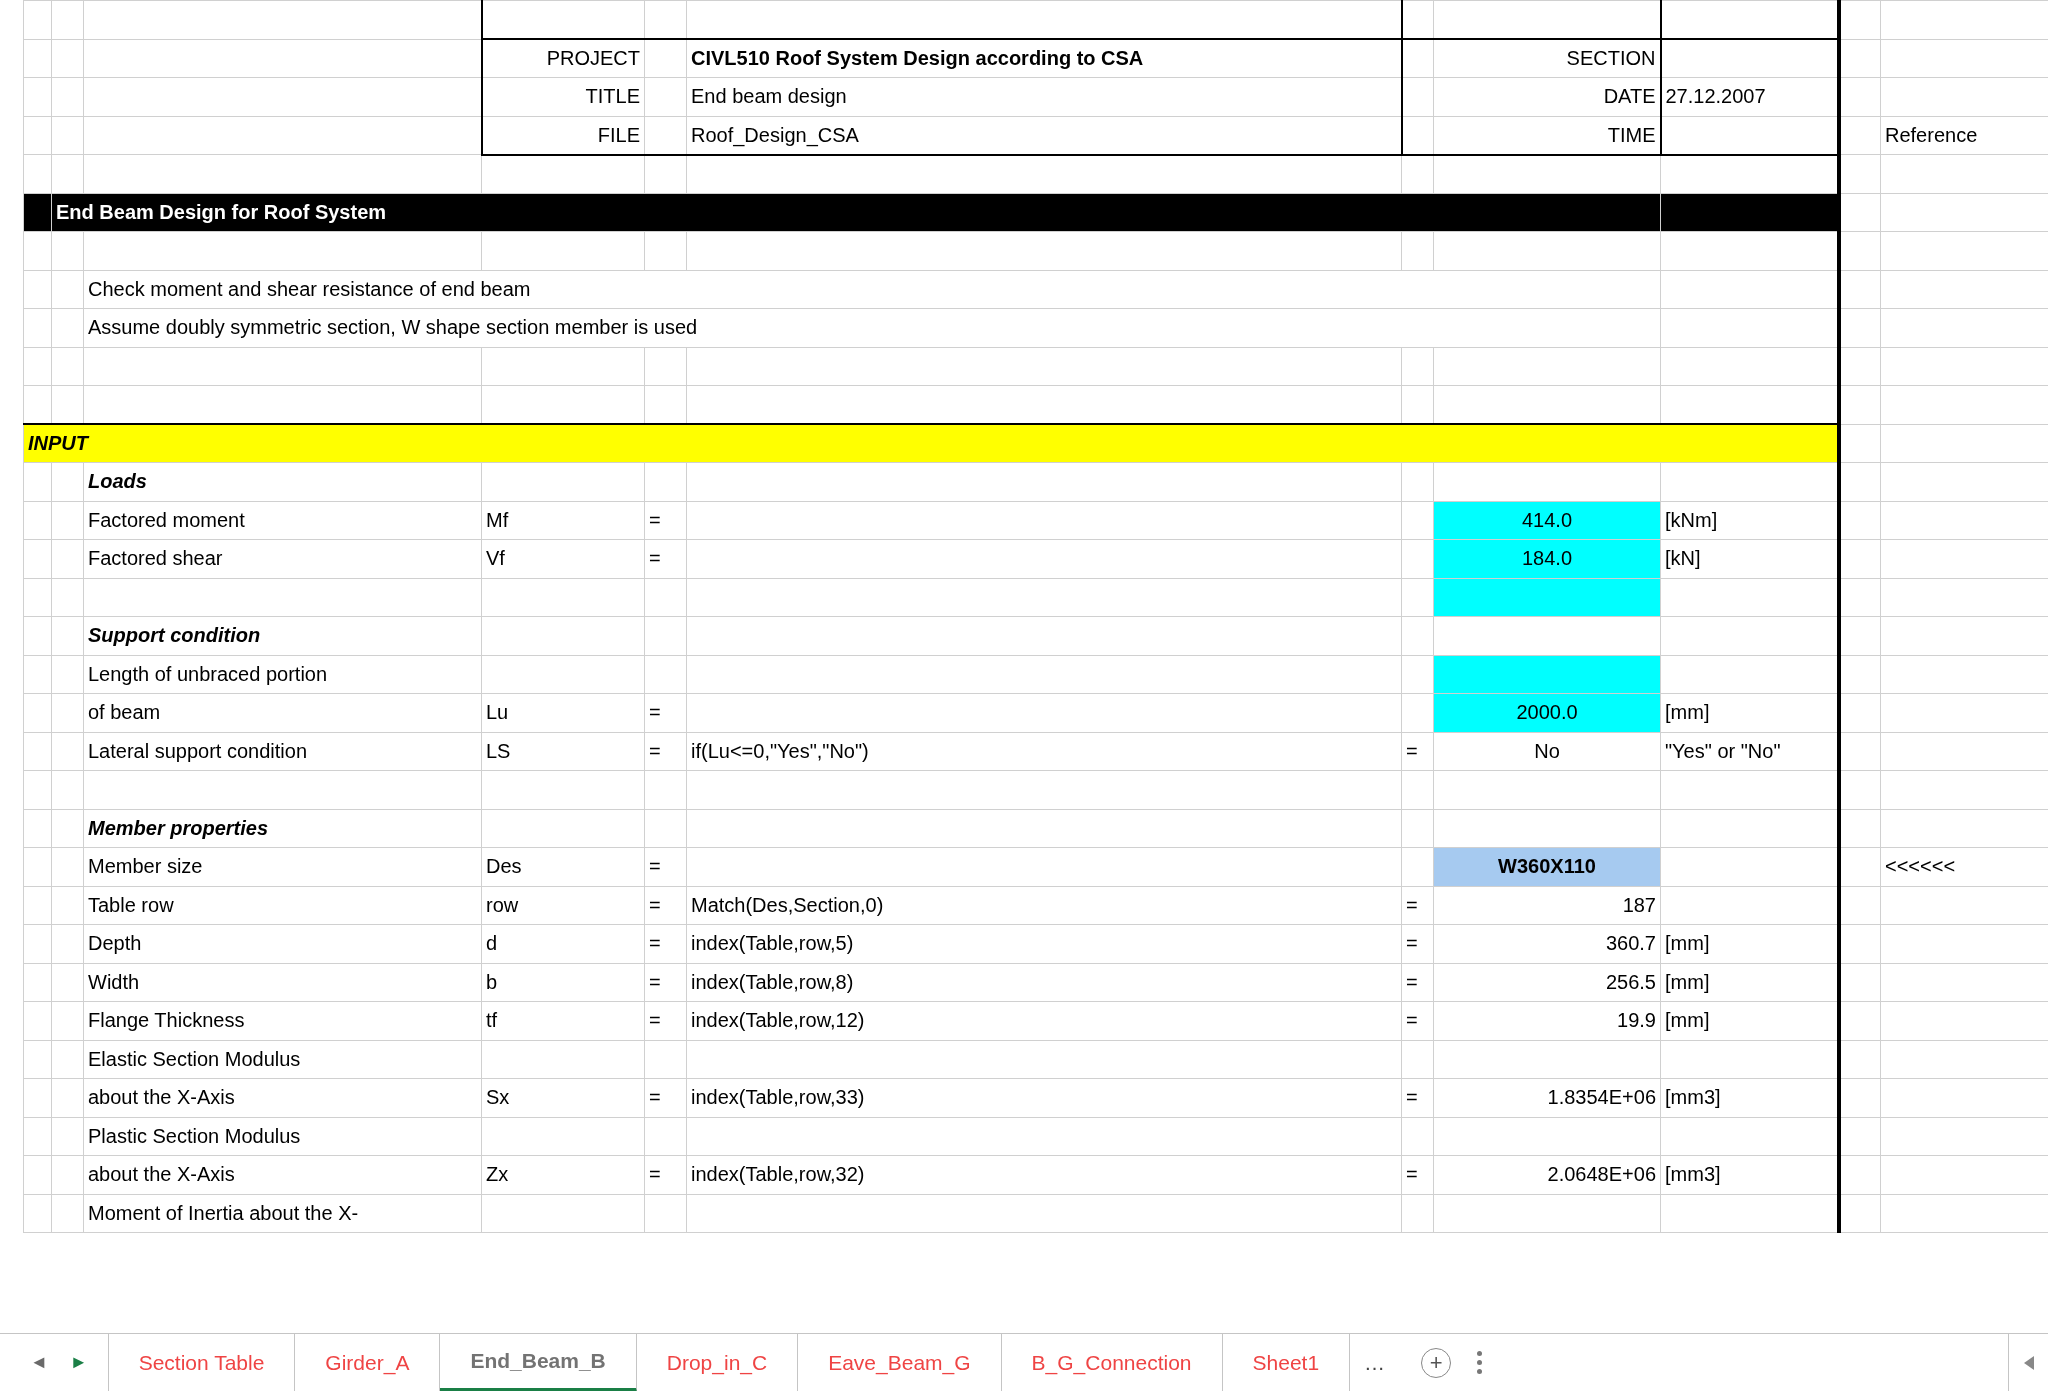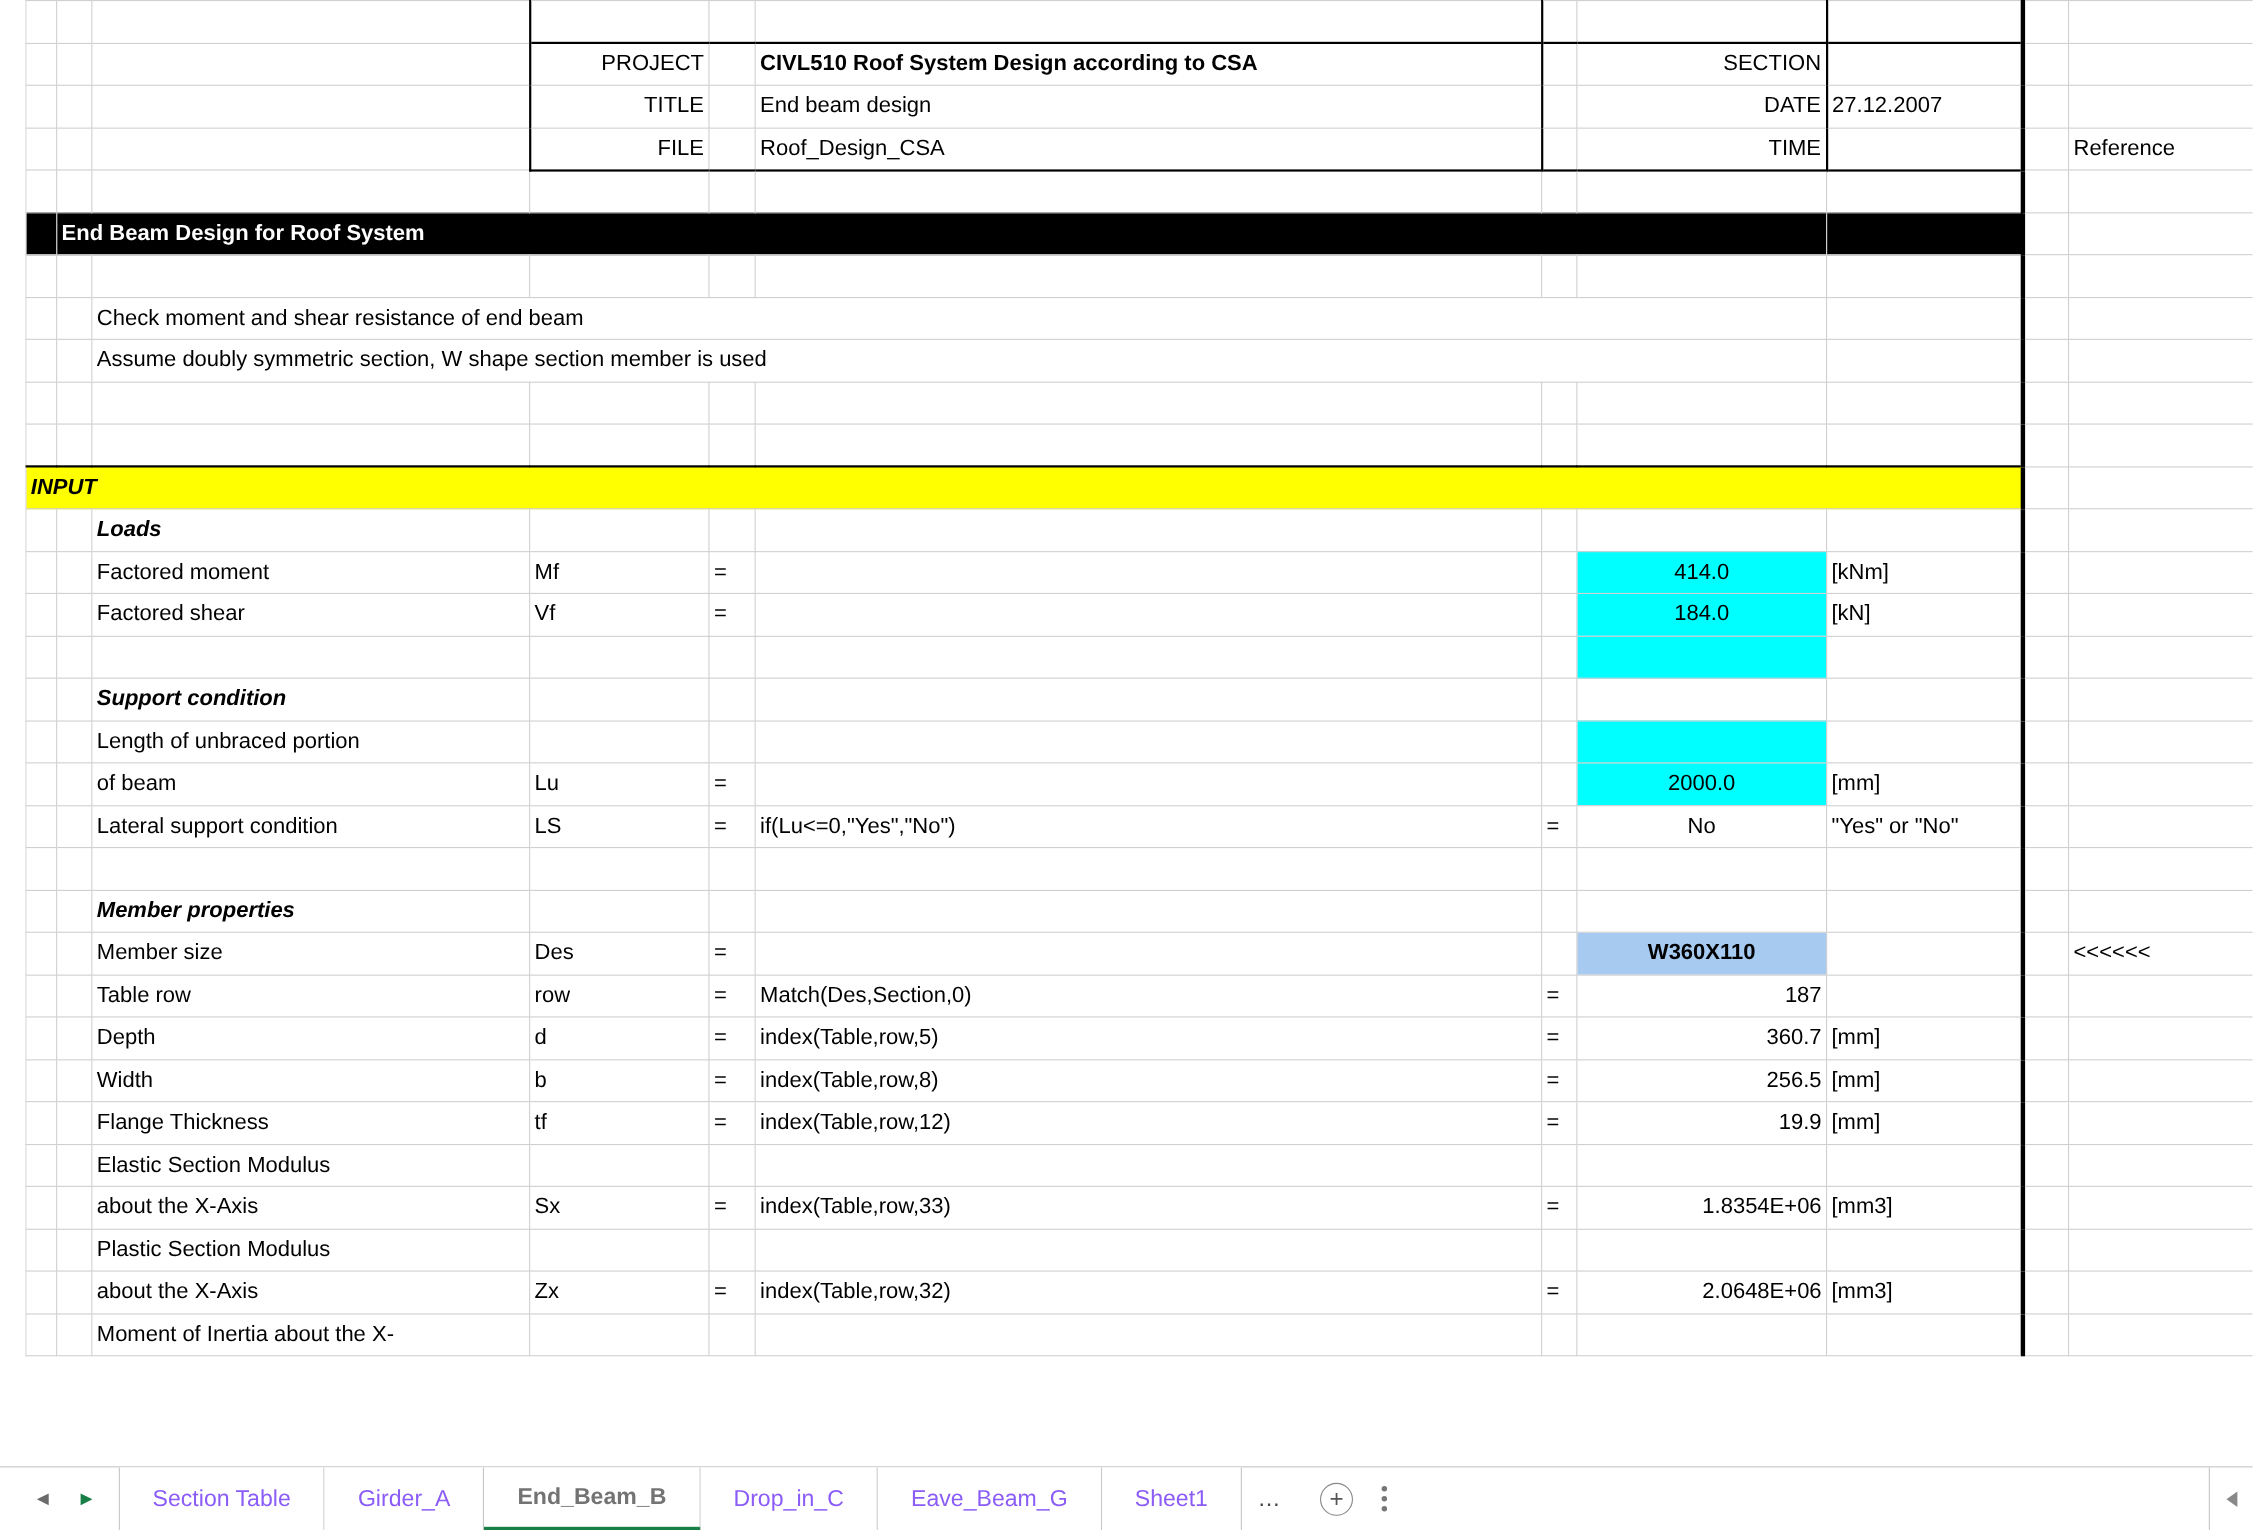--- a/index.html
+++ b/index.html
@@ -94,21 +94,21 @@
   .tabs {
     display: flex;
     align-items: stretch;
     height: 100%;
   }
   .tab {
     padding: 0 30px;
     display: flex;
     align-items: center;
     border-right: 1px solid #c5c5c5;
-    color: #8b5cf6;
+    color: #ef4444;
     cursor: pointer;
     background: #fff;
   }
   .tab.first { border-left: 1px solid #c5c5c5; }
   .tab.active {
     background: #fff;
     color: #737373;
     font-weight: bold;
     border-bottom: 4px solid #1a7f46;
     margin-bottom: -1px;
@@ -605,20 +605,21 @@
   <div class="tab-nav">
     <span style="font-size:18px">◄</span>
     <span style="font-size:18px;color:#1a7f46">►</span>
   </div>
   <div class="tabs" id="tabs-container">
         <div class="tab first">Section Table</div>
         <div class="tab">Girder_A</div>
         <div class="tab active">End_Beam_B</div>
         <div class="tab">Drop_in_C</div>
         <div class="tab">Eave_Beam_G</div>
+        <div class="tab">B_G_Connection</div>
         <div class="tab">Sheet1</div>
       </div>
   <span class="ellips">…</span>
   <div class="tab-extras">
     <span class="plus">+</span>
     <span class="dots">
           <i></i>
           <i></i>
           <i></i>
         </span>

